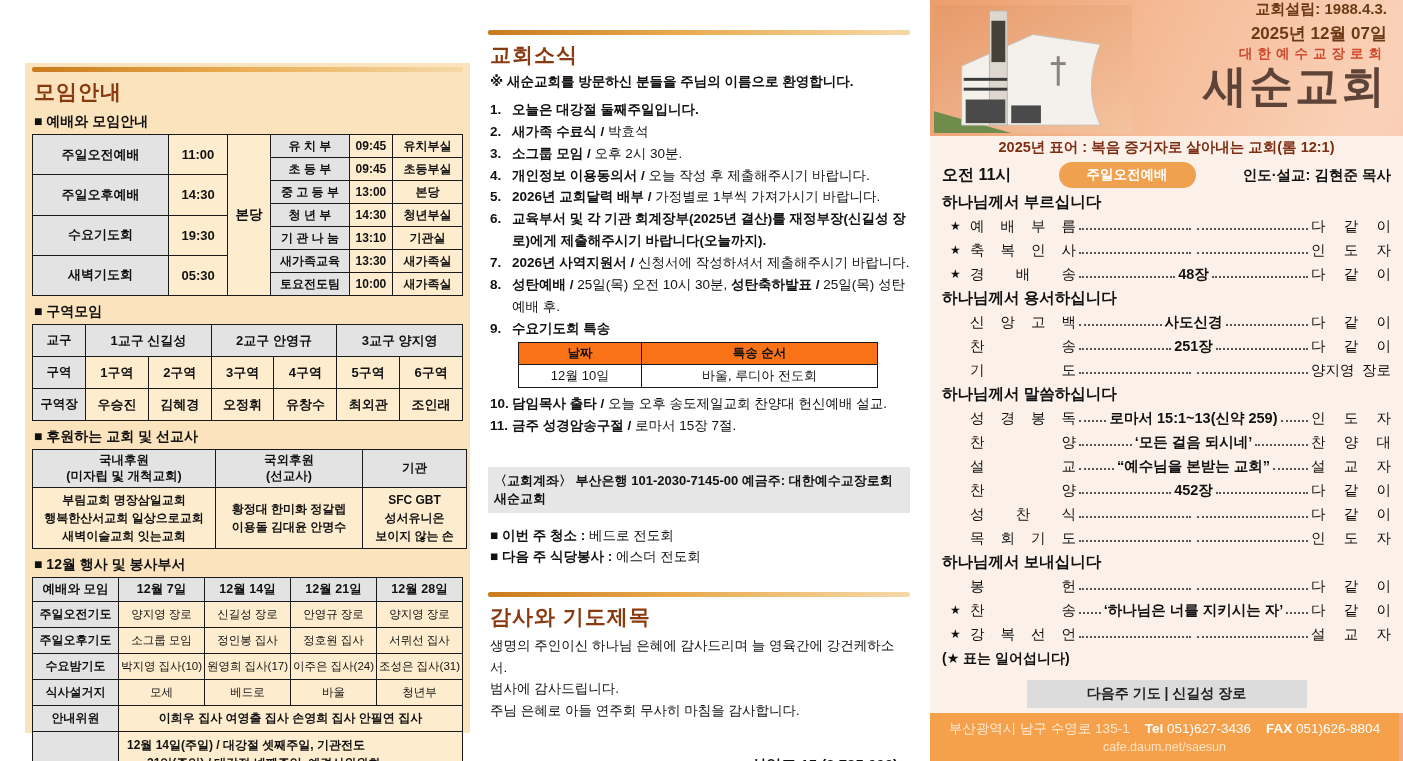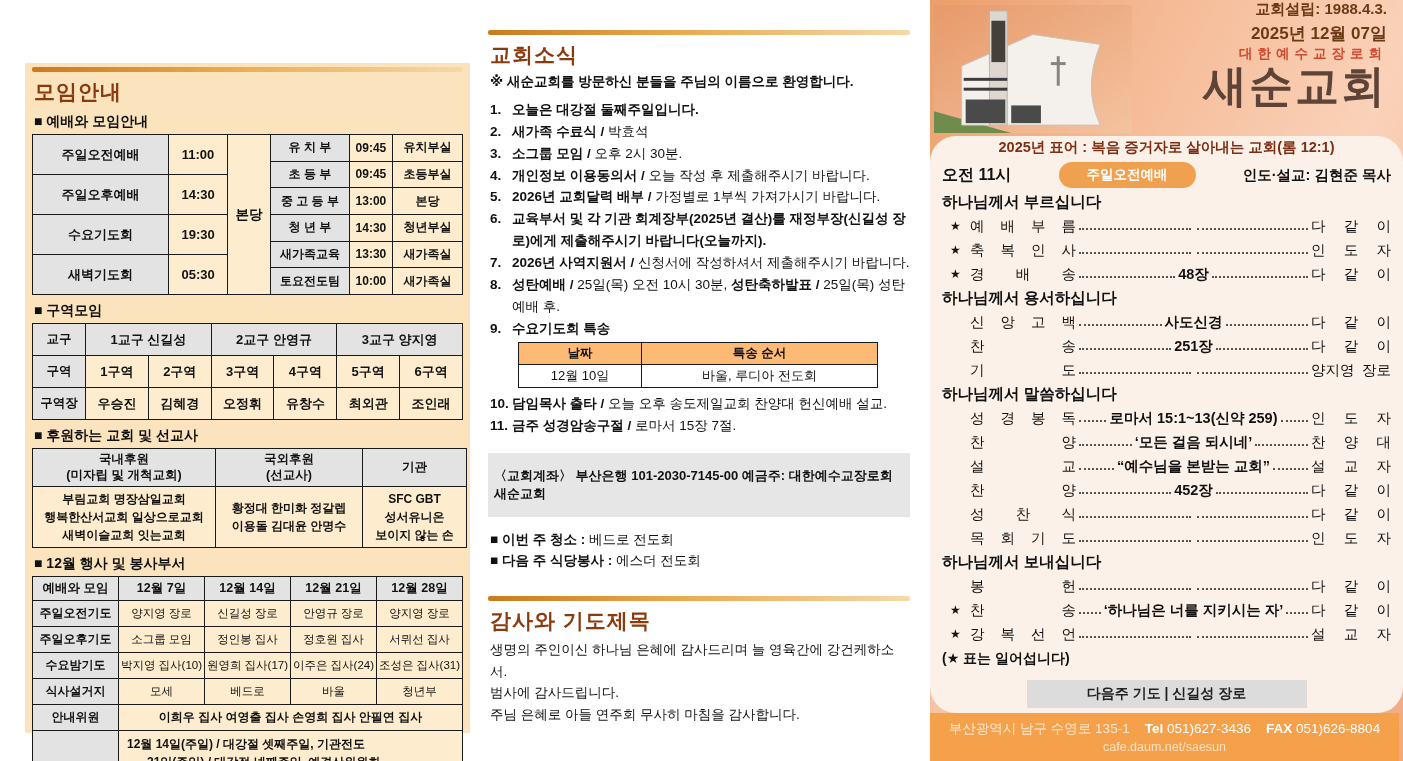--- a/index.html
+++ b/index.html
@@ -50,41 +50,41 @@
 
   
   .mid-col{position:absolute;left:488px;top:0;width:422px;}
   .mid-col .top-bar{margin-top:30px;}
   .welcome{font-size:13.5px;font-weight:bold;margin:2px 0 8px 2px;}
   .news-item{display:flex;font-size:13.5px;line-height:1.62;margin-left:2px;}
   .news-num{width:22px;flex:none;font-weight:bold;}
   .news-body{flex:1;}
   .news-body .b{font-weight:bold;}
   .special-table{width:360px;margin:3px 0 5px 30px;}
-  .special-table th{font-size:12.5px;height:19px;background:#fdba74;font-weight:bold;}
+  .special-table th{font-size:12.5px;height:19px;background:#f97316;font-weight:bold;}
   .special-table td{font-size:13px;height:20px;text-align:center;background:#ffffff;}
   .spc-c1{width:120px;}
-  .account{background:#e6e6e6;font-size:13px;font-weight:bold;padding:14px 6px;margin:16px 0 14px 0;}
+  .account{background:#e6e6e6;font-size:13px;font-weight:bold;padding:5px 6px;margin:30px 0 14px 0;}
   .duty-line{font-size:13.5px;margin:3px 0 3px 2px;}
   .duty-line .lab{font-weight:bold;}
   .thanks-para{font-size:13.5px;line-height:1.6;white-space:pre-line;margin:4px 0 0 2px;}
   .tithe{font-size:15px;font-weight:bold;text-align:right;margin:34px 12px 16px 0;}
 
   
   .right-col{position:absolute;left:930px;top:0;width:473px;height:761px;
     background:linear-gradient(115deg,#ec9e6b 0%,#f5bb97 30%,#fad2b9 60%,#f0a984 100%);}
   .rp-header{position:absolute;top:0;left:0;right:0;height:136px;}
   .church-photo{position:absolute;left:4px;top:5px;width:198px;height:128px;}
   .rp-head-text{position:absolute;right:16px;top:0;text-align:right;}
   .founded{font-size:15px;font-weight:bold;color:#6b3a15;}
   .pdate{font-size:17px;font-weight:bold;color:#6b3a15;margin-top:3px;}
   .denom{font-size:13.5px;font-weight:bold;color:#cf4a2e;letter-spacing:5px;}
   .cname{font-size:44px;font-weight:bold;color:#5d4338;letter-spacing:2px;line-height:1.05;}
   .rp-body{position:absolute;top:136px;left:0;right:0;bottom:48px;background:#fcf1e8;
-    padding:2px 12px;box-sizing:border-box;border-radius:26px;}
+    padding:2px 12px;box-sizing:border-box;}
   .motto{font-size:14.5px;font-weight:bold;color:#7d2f14;text-align:center;height:22px;}
   .order-top{display:flex;align-items:center;justify-content:space-between;height:30px;}
   .order-time{font-size:16px;font-weight:bold;}
   .badge{background:#f0a14f;color:#ffffff;font-size:13.5px;font-weight:bold;
     border-radius:14px;padding:4px 28px;}
   .order-leader{font-size:14.5px;font-weight:bold;}
   .w-title{font-size:15.5px;font-weight:bold;height:24px;line-height:24px;}
   .w-row{display:flex;align-items:center;height:24px;padding-left:8px;font-size:14.5px;}
   .star{width:20px;flex:none;font-size:12px;}
   .w-label{width:106px;flex:none;text-align:justify;text-align-last:justify;}
@@ -156,20 +156,25 @@
             <td class="peach dep-time">13:00</td>
             <td class="peach dep-place">본당</td>
           </tr>
 
           <tr>
             <td class="gray dep-name">청 년 부</td>
             <td class="peach dep-time">14:30</td>
             <td class="peach dep-place">청년부실</td>
           </tr>
 
+          <tr>
+            <td class="gray dep-name">기 관 나 눔</td>
+            <td class="peach dep-time">13:10</td>
+            <td class="peach dep-place">기관실</td>
+          </tr>
 
           <tr>
             <td class="gray dep-name">새가족교육</td>
             <td class="peach dep-time">13:30</td>
             <td class="peach dep-place">새가족실</td>
           </tr>
 
           <tr>
             <td class="gray dep-name">토요전도팀</td>
             <td class="peach dep-time">10:00</td>

